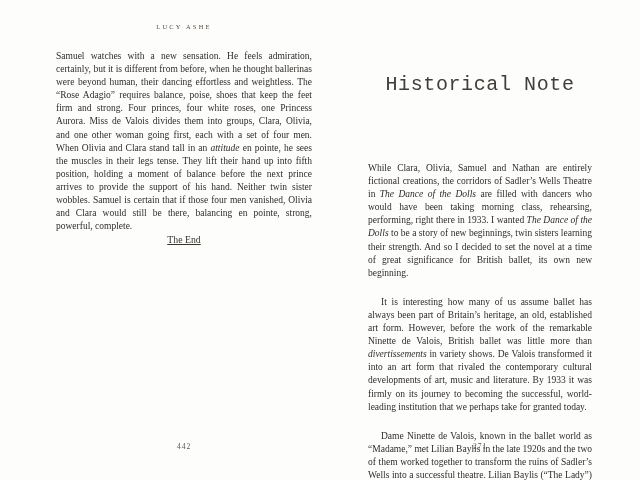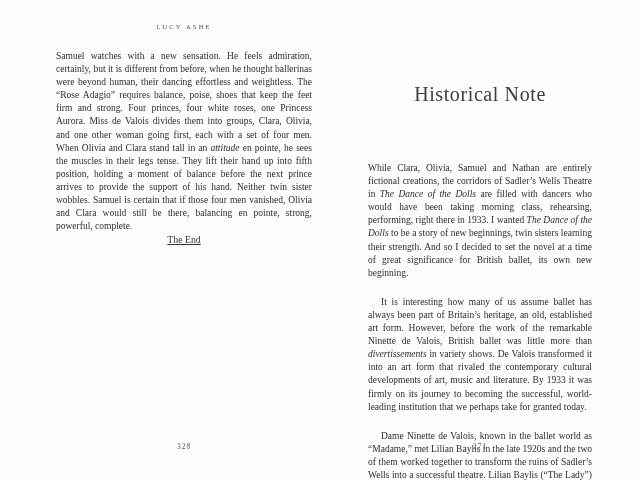--- a/index.html
+++ b/index.html
@@ -50,25 +50,25 @@
   .end-label {
     margin-top: 17px;
     text-align: center;
     text-indent: 0;
     font-size: 9.8px;
     color: #37332f;
     text-decoration: underline;
   }
   .chapter-heading {
     position: absolute;
-    top: 83px;
+    top: 73px;
     left: 0;
     width: 100%;
     text-align: center;
-    font-family: Liberation Serif, serif;
+    font-family: Liberation Mono, monospace;
     font-weight: 300;
     font-size: 20px;
     letter-spacing: 0.6px;
     color: #403d3a;
   }
   .body-right {
     position: absolute;
     top: 146px;
     left: 0;
     width: 100%;
@@ -100,21 +100,21 @@
 <div class="spread">
 
   <div class="page page-left">
     <div class="running-header">LUCY ASHE</div>
 
     <div class="body-text">
       <p><span>Samuel watches with a new sensation. He feels admiration, certainly, but it is different from before, when he thought ballerinas were beyond human, their dancing effortless and weightless. The “Rose Adagio” requires balance, poise, shoes that keep the feet firm and strong. Four princes, four white roses, one Princess Aurora. Miss de Valois divides them into groups, Clara, Olivia, and one other woman going first, each with a set of four men. When Olivia and Clara stand tall in an </span><em>attitude</em><span> en pointe, he sees the muscles in their legs tense. They lift their hand up into fifth position, holding a moment of balance before the next prince arrives to provide the support of his hand. Neither twin sister wobbles. Samuel is certain that if those four men vanished, Olivia and Clara would still be there, balancing en pointe, strong, powerful, complete.</span></p>
       <p class="end-label">The End</p>
     </div>
 
-    <div class="folio">328</div>
+    <div class="folio">442</div>
   </div>
 
   <div class="page page-right">
     <div class="chapter-heading">Historical Note</div>
 
     <div class="body-right">
       <p><span>While Clara, Olivia, Samuel and Nathan are entirely fictional creations, the corridors of Sadler’s Wells Theatre in </span><em>The Dance of the Dolls</em><span> are filled with dancers who would have been taking morning class, rehearsing, performing, right there in 1933. I wanted </span><em>The Dance of the Dolls</em><span> to be a story of new beginnings, twin sisters learning their strength. And so I decided to set the novel at a time of great significance for British ballet, its own new beginning.</span></p>
       <p class="indent"><span>It is interesting how many of us assume ballet has always been part of Britain’s heritage, an old, established art form. However, before the work of the remarkable Ninette de Valois, British ballet was little more than </span><em>divertissements</em><span> in variety shows. De Valois transformed it into an art form that rivaled the contemporary cultural developments of art, music and literature. By 1933 it was firmly on its journey to becoming the successful, world-leading institution that we perhaps take for granted today.</span></p>
       <p class="indent"><span>Dame Ninette de Valois, known in the ballet world as “Madame,” met Lilian Baylis in the late 1920s and the two of them worked together to transform the ruins of Sadler’s Wells into a successful theatre. Lilian Baylis (“The Lady”) was manager of the Old Vic Theatre; she campaigned tirelessly to find funding for the project, with sponsorship coming from many directions, including famous names such as Stanley Baldwin, Winston Churchill, John Galsworthy, G. K. Chesterton and others. When the theatre opened in</span></p>
     </div>

